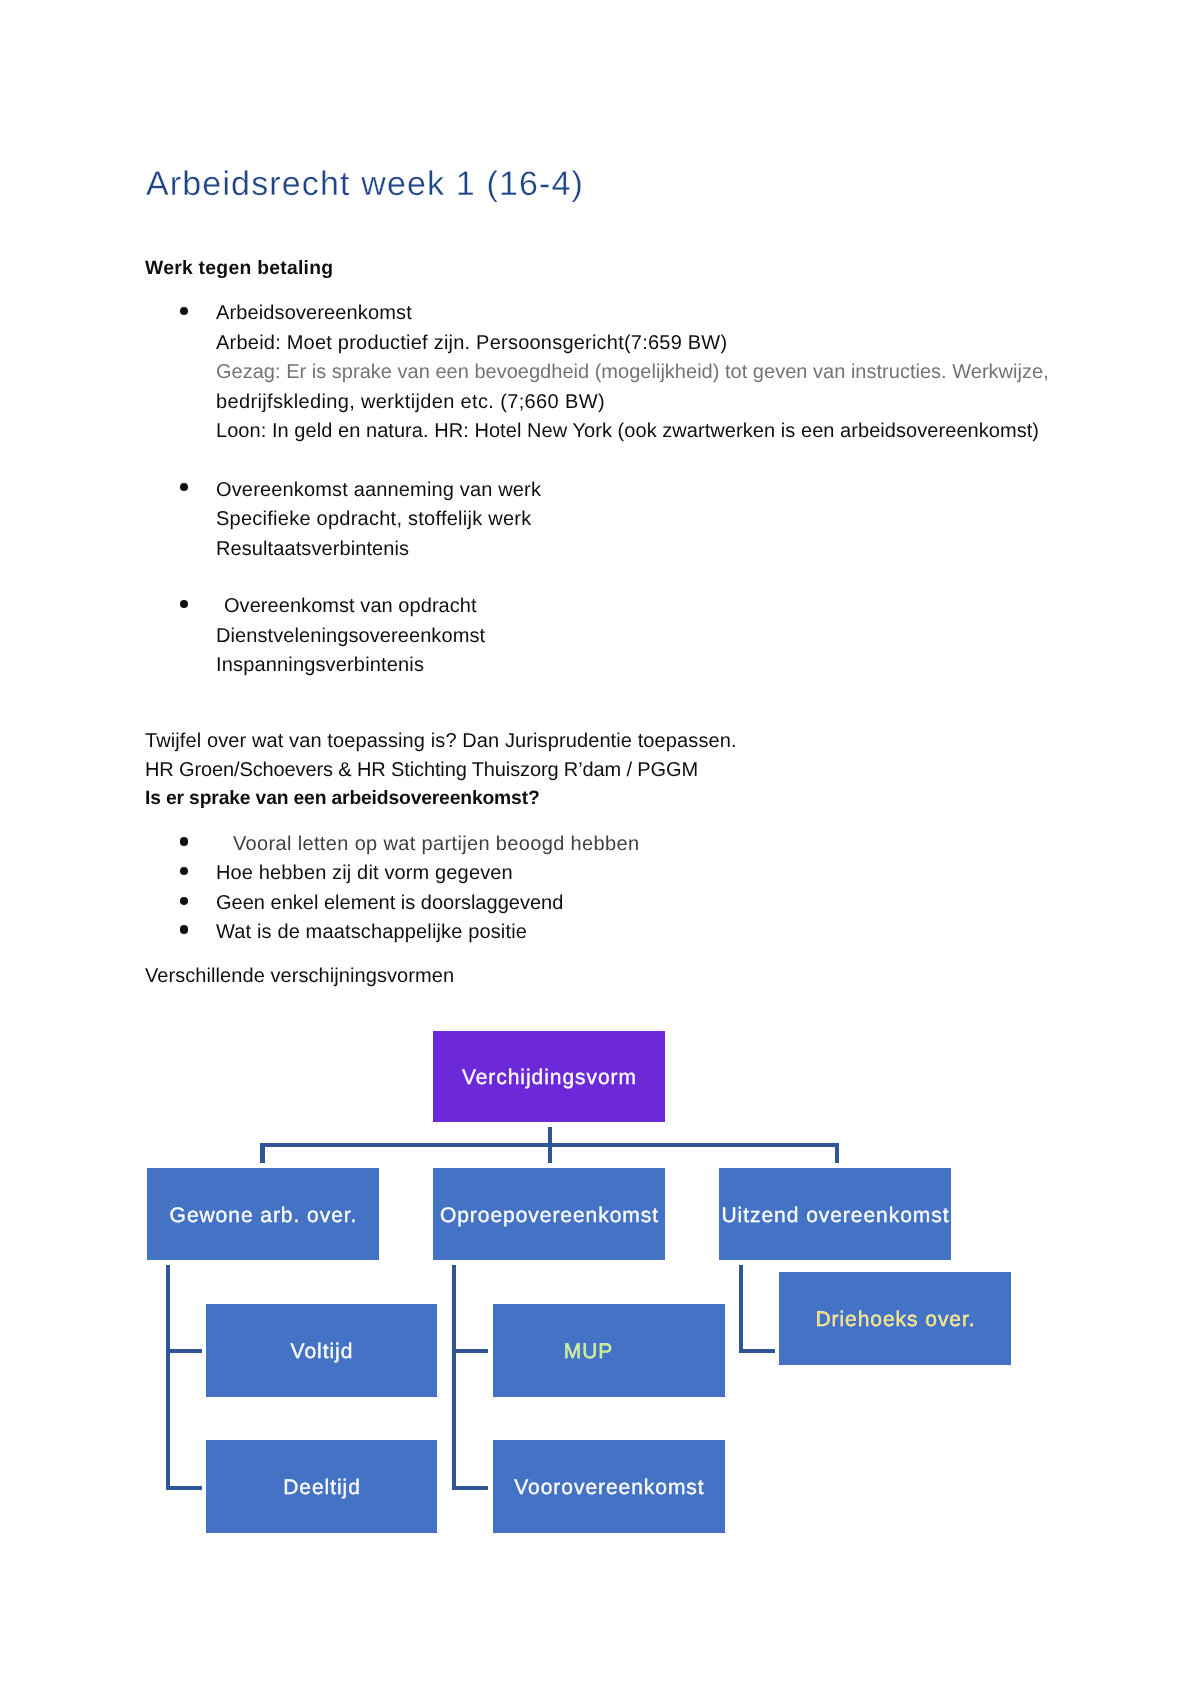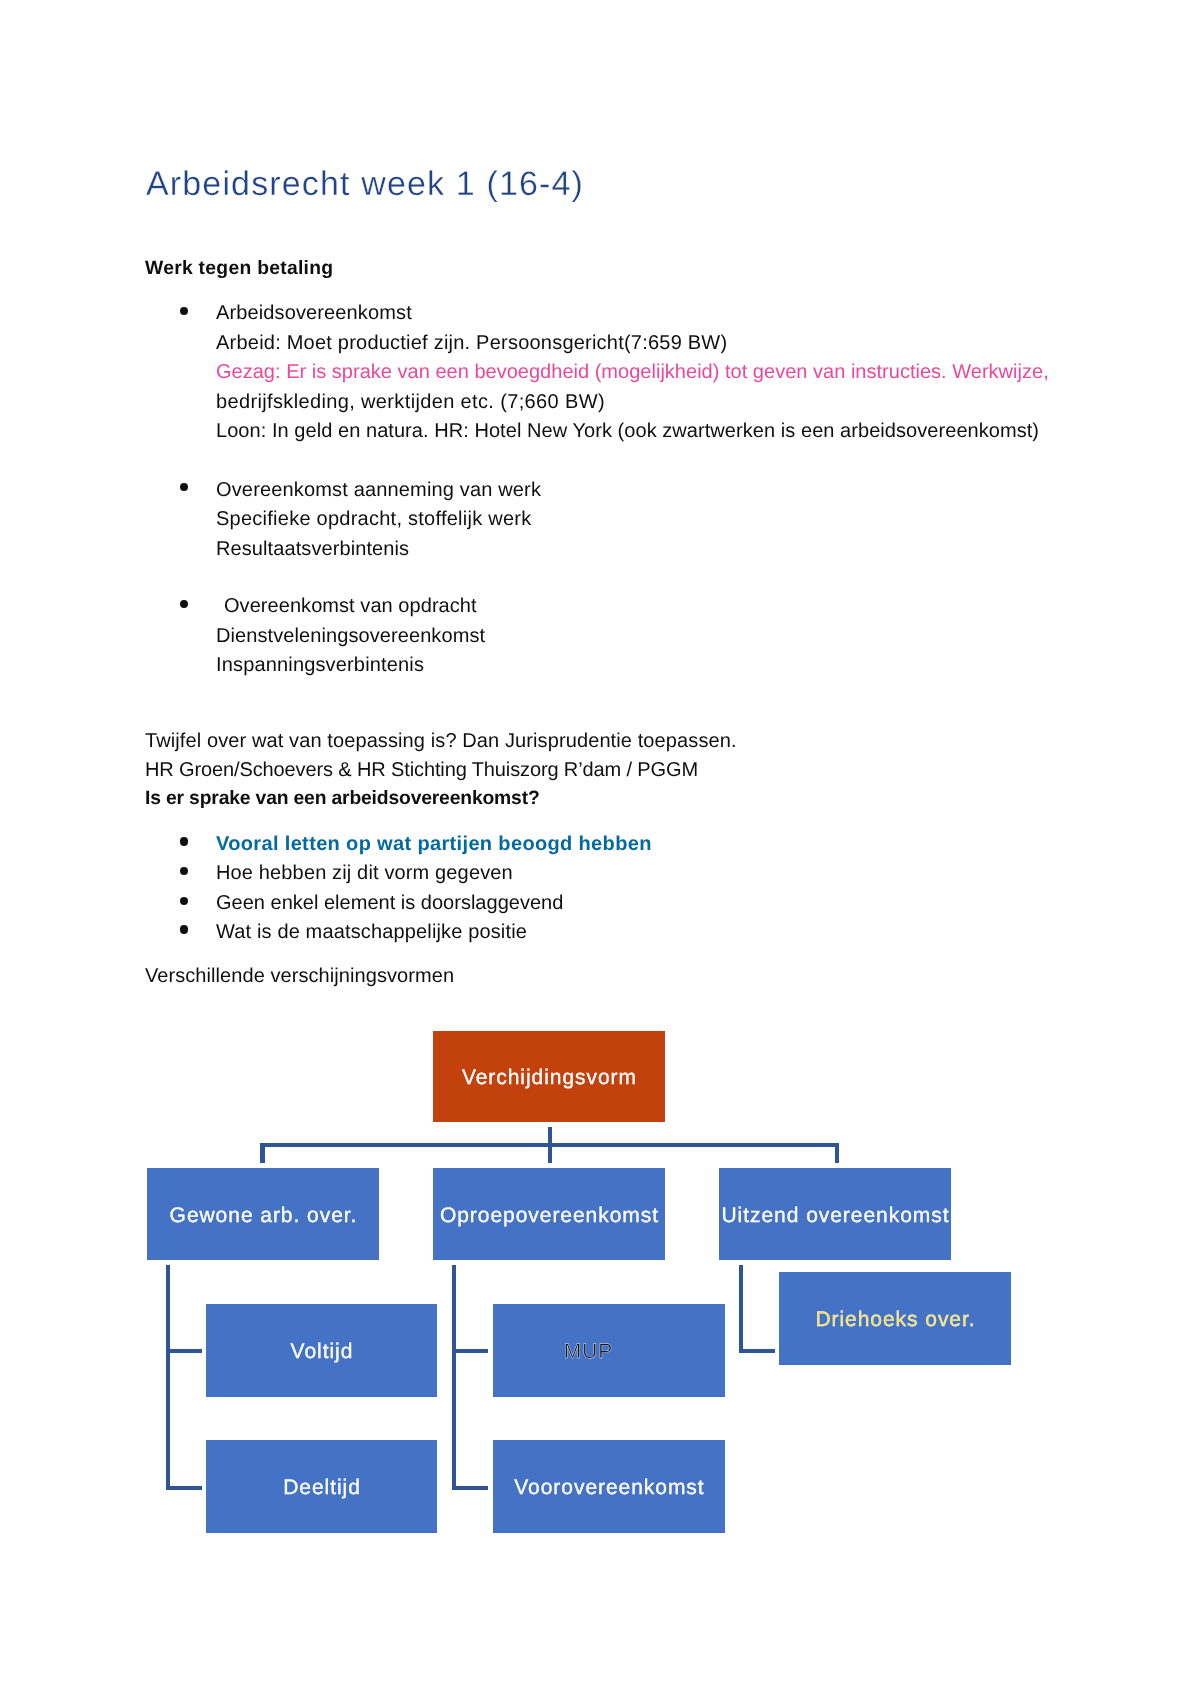--- a/index.html
+++ b/index.html
@@ -53,36 +53,36 @@
 
 <div class="page">
 
   <div id="title-el" class="doc-title" style="color: rgb(31, 68, 135);">Arbeidsrecht week 1 (16-4)</div>
 
   <div id="text-layer">
       <div class="txt b" style="left: 145px; letter-spacing: 0.2899px; top: 259.3px; color: rgb(15, 15, 15);">Werk tegen betaling</div>
       <div class="bullet-dot" style="left: 179.6px; top: 306.9px;"></div>
       <div class="txt" style="left: 216px; letter-spacing: 0.126px; top: 303.4px; color: rgb(15, 15, 15);">Arbeidsovereenkomst</div>
       <div class="txt" style="left: 216px; letter-spacing: 0.222px; top: 332.9px; color: rgb(15, 15, 15);">Arbeid: Moet productief zijn. Persoonsgericht(7:659 BW)</div>
-      <div class="txt" style="left: 216px; letter-spacing: 0.0169px; top: 362.4px; color: #ec4899;">Gezag: Er is sprake van een bevoegdheid (mogelijkheid) tot geven van instructies. Werkwijze,</div>
+      <div class="txt" style="left: 216px; letter-spacing: 0.0169px; top: 362.4px; color: #737373;">Gezag: Er is sprake van een bevoegdheid (mogelijkheid) tot geven van instructies. Werkwijze,</div>
       <div class="txt" style="left: 216px; letter-spacing: 0.3587px; top: 391.9px; color: rgb(15, 15, 15);">bedrijfskleding, werktijden etc.  (7;660 BW)</div>
       <div class="txt" style="left: 216px; letter-spacing: 0.0554px; top: 421.4px; color: rgb(15, 15, 15);">Loon: In geld en natura. HR: Hotel New York (ook zwartwerken is een arbeidsovereenkomst)</div>
       <div class="bullet-dot" style="left: 179.6px; top: 483.1px;"></div>
       <div class="txt" style="left: 216px; letter-spacing: 0.158px; top: 479.6px; color: rgb(15, 15, 15);">Overeenkomst aanneming van werk</div>
       <div class="txt" style="left: 216px; letter-spacing: 0.2494px; top: 509.1px; color: rgb(15, 15, 15);">Specifieke opdracht, stoffelijk werk</div>
       <div class="txt" style="left: 216px; letter-spacing: 0.093px; top: 538.6px; color: rgb(15, 15, 15);">Resultaatsverbintenis</div>
       <div class="bullet-dot" style="left: 179.6px; top: 599.5px;"></div>
       <div class="txt" style="left: 216px; letter-spacing: 0.0563px; top: 596px; color: rgb(15, 15, 15); margin-left: 8px;">Overeenkomst van opdracht</div>
       <div class="txt" style="left: 216px; letter-spacing: 0.0862px; top: 625.5px; color: rgb(15, 15, 15);">Dienstveleningsovereenkomst</div>
       <div class="txt" style="left: 216px; letter-spacing: 0.158px; top: 655px; color: rgb(15, 15, 15);">Inspanningsverbintenis</div>
       <div class="txt" style="left: 145px; letter-spacing: 0.1053px; top: 730.5px; color: rgb(15, 15, 15);">Twijfel over wat van toepassing is? Dan Jurisprudentie toepassen.</div>
       <div class="txt" style="left: 145px; letter-spacing: -0.1226px; top: 760px; color: rgb(15, 15, 15);">HR Groen/Schoevers &amp;  HR Stichting Thuiszorg R’dam / PGGM</div>
       <div class="txt b" style="left: 145px; letter-spacing: -0.1535px; top: 788.8px; color: rgb(15, 15, 15);">Is er sprake van een arbeidsovereenkomst?</div>
       <div class="bullet-dot" style="left: 179.6px; top: 837.2px;"></div>
-      <div class="txt" style="left: 216px; letter-spacing: 0.3485px; top: 833.7px; color: #0369a1; font-weight: bold;">Vooral letten op wat partijen beoogd hebben</div>
+      <div class="txt" style="left: 233px; letter-spacing: 0.3485px; top: 833.7px; color: #404040;">Vooral letten op wat partijen beoogd hebben</div>
       <div class="bullet-dot" style="left: 179.6px; top: 866.9px;"></div>
       <div class="txt" style="left: 216px; letter-spacing: 0.1427px; top: 863.4px; color: rgb(15, 15, 15);">Hoe hebben zij dit vorm gegeven</div>
       <div class="bullet-dot" style="left: 179.6px; top: 896.5px;"></div>
       <div class="txt" style="left: 216px; letter-spacing: 0.012px; top: 893px; color: rgb(15, 15, 15);">Geen enkel element is doorslaggevend</div>
       <div class="bullet-dot" style="left: 179.6px; top: 925.4px;"></div>
       <div class="txt" style="left: 216px; letter-spacing: 0.1448px; top: 921.9px; color: rgb(15, 15, 15);">Wat is de maatschappelijke positie</div>
       <div class="txt" style="left: 145px; letter-spacing: 0.0691px; top: 966.1px; color: rgb(15, 15, 15);">Verschillende verschijningsvormen</div>
     </div>
 
   <div id="chart-layer">
@@ -92,36 +92,36 @@
       <div class="conn" style="left: 547.7px; top: 1142.8px; width: 4.3px; height: 20.7px; background: rgb(47, 85, 151);"></div>
       <div class="conn" style="left: 834.6px; top: 1142.8px; width: 4.3px; height: 20.7px; background: rgb(47, 85, 151);"></div>
       <div class="conn" style="left: 165.7px; top: 1265px; width: 4.1px; height: 225px; background: rgb(47, 85, 151);"></div>
       <div class="conn" style="left: 165.7px; top: 1349.2px; width: 36.1px; height: 4.3px; background: rgb(47, 85, 151);"></div>
       <div class="conn" style="left: 165.7px; top: 1485.9px; width: 36.1px; height: 4.3px; background: rgb(47, 85, 151);"></div>
       <div class="conn" style="left: 452px; top: 1265px; width: 4px; height: 225px; background: rgb(47, 85, 151);"></div>
       <div class="conn" style="left: 452px; top: 1349.2px; width: 36.1px; height: 4.3px; background: rgb(47, 85, 151);"></div>
       <div class="conn" style="left: 452px; top: 1485.9px; width: 36.1px; height: 4.3px; background: rgb(47, 85, 151);"></div>
       <div class="conn" style="left: 739.2px; top: 1265px; width: 4.3px; height: 88.2px; background: rgb(47, 85, 151);"></div>
       <div class="conn" style="left: 739.2px; top: 1349.2px; width: 35.5px; height: 4.3px; background: rgb(47, 85, 151);"></div>
-      <div class="node" style="left: 433px; top: 1031px; width: 232px; height: 91px; background: #c2410c; color: rgb(255, 255, 255);">
+      <div class="node" style="left: 433px; top: 1031px; width: 232px; height: 91px; background: #6d28d9; color: rgb(255, 255, 255);">
         <span class="node-label">Verchijdingsvorm</span>
       </div>
       <div class="node" style="left: 147px; top: 1168px; width: 232px; height: 92px; background: rgb(68, 114, 196); color: rgb(255, 255, 255);">
         <span class="node-label">Gewone arb. over.</span>
       </div>
       <div class="node" style="left: 433px; top: 1168px; width: 232px; height: 92px; background: rgb(68, 114, 196); color: rgb(255, 255, 255);">
         <span class="node-label">Oproepovereenkomst</span>
       </div>
       <div class="node" style="left: 719px; top: 1168px; width: 232px; height: 92px; background: rgb(68, 114, 196); color: rgb(255, 255, 255);">
         <span class="node-label">Uitzend overeenkomst</span>
       </div>
       <div class="node" style="left: 206px; top: 1304px; width: 231px; height: 93px; background: rgb(68, 114, 196); color: rgb(255, 255, 255);">
         <span class="node-label">Voltijd</span>
       </div>
-      <div class="node" style="left: 493px; top: 1304px; width: 232px; height: 93px; background: rgb(68, 114, 196); color: #0f172a; padding-right: 42px;">
+      <div class="node" style="left: 493px; top: 1304px; width: 232px; height: 93px; background: rgb(68, 114, 196); color: #bef264; padding-right: 42px;">
         <span class="node-label">MUP</span>
       </div>
       <div class="node" style="left: 779px; top: 1272px; width: 232px; height: 93px; background: rgb(68, 114, 196); color: #fde047;">
         <span class="node-label">Driehoeks over.</span>
       </div>
       <div class="node" style="left: 206px; top: 1440px; width: 231px; height: 93px; background: rgb(68, 114, 196); color: rgb(255, 255, 255);">
         <span class="node-label">Deeltijd</span>
       </div>
       <div class="node" style="left: 493px; top: 1440px; width: 232px; height: 93px; background: rgb(68, 114, 196); color: rgb(255, 255, 255);">
         <span class="node-label">Voorovereenkomst</span>

